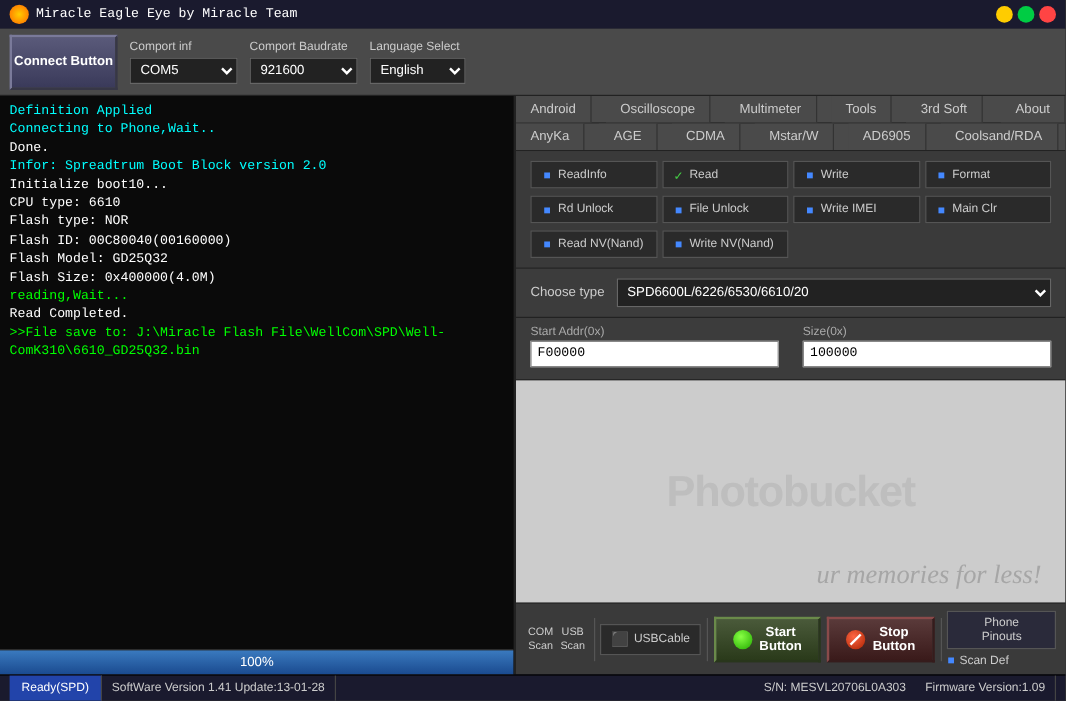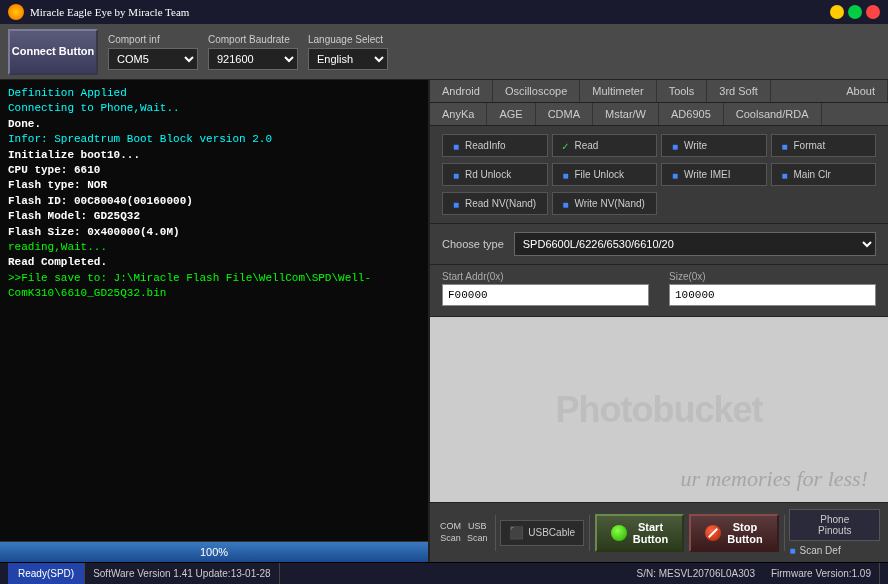--- a/index.html
+++ b/index.html
@@ -23,21 +23,21 @@
     }
     .title-bar-icon {
       width: 16px;
       height: 16px;
       background: radial-gradient(circle, #ffcc00, #ff6600);
       border-radius: 50%;
     }
     .title-bar-text {
       color: #ffffff;
       font-size: 11px;
-      font-family: Liberation Serif, serif;
+      font-family: Liberation Mono, monospace;
       flex: 1;
     }
     .title-bar-controls {
       display: flex;
       gap: 4px;
     }
     .title-bar-btn {
       width: 14px;
       height: 14px;
       border-radius: 50%;
@@ -133,21 +133,21 @@
       padding: 6px 8px;
       overflow-y: auto;
       font-family: 'Courier New', monospace;
       font-size: 11px;
       line-height: 1.4;
     }
 
     .terminal-output .line { display: block; }
     .t-cyan { color: #00ffff; }
     .t-green { color: #00ff00; }
-    .t-white { color: #ffffff; font-weight: bold; }
+    .t-white { color: #ffffff; }
 
     
     .progress-area {
       background: #1a1a1a;
       border-top: 1px solid #333;
     }
     .progress-bar-container {
       background: #1a3a5a;
       height: 20px;
       position: relative;
@@ -173,20 +173,21 @@
       display: flex;
       flex-direction: column;
       background: #3c3c3c;
     }
 
     
     .tab-row {
       display: flex;
       background: #4a4a4a;
       border-bottom: 1px solid #222;
+      gap: 12px;
     }
     .tab {
       padding: 5px 12px;
       color: #cccccc;
       font-size: 11px;
       font-family: Arial, sans-serif;
       cursor: pointer;
       border-right: 1px solid #333;
       background: #4a4a4a;
       white-space: nowrap;

